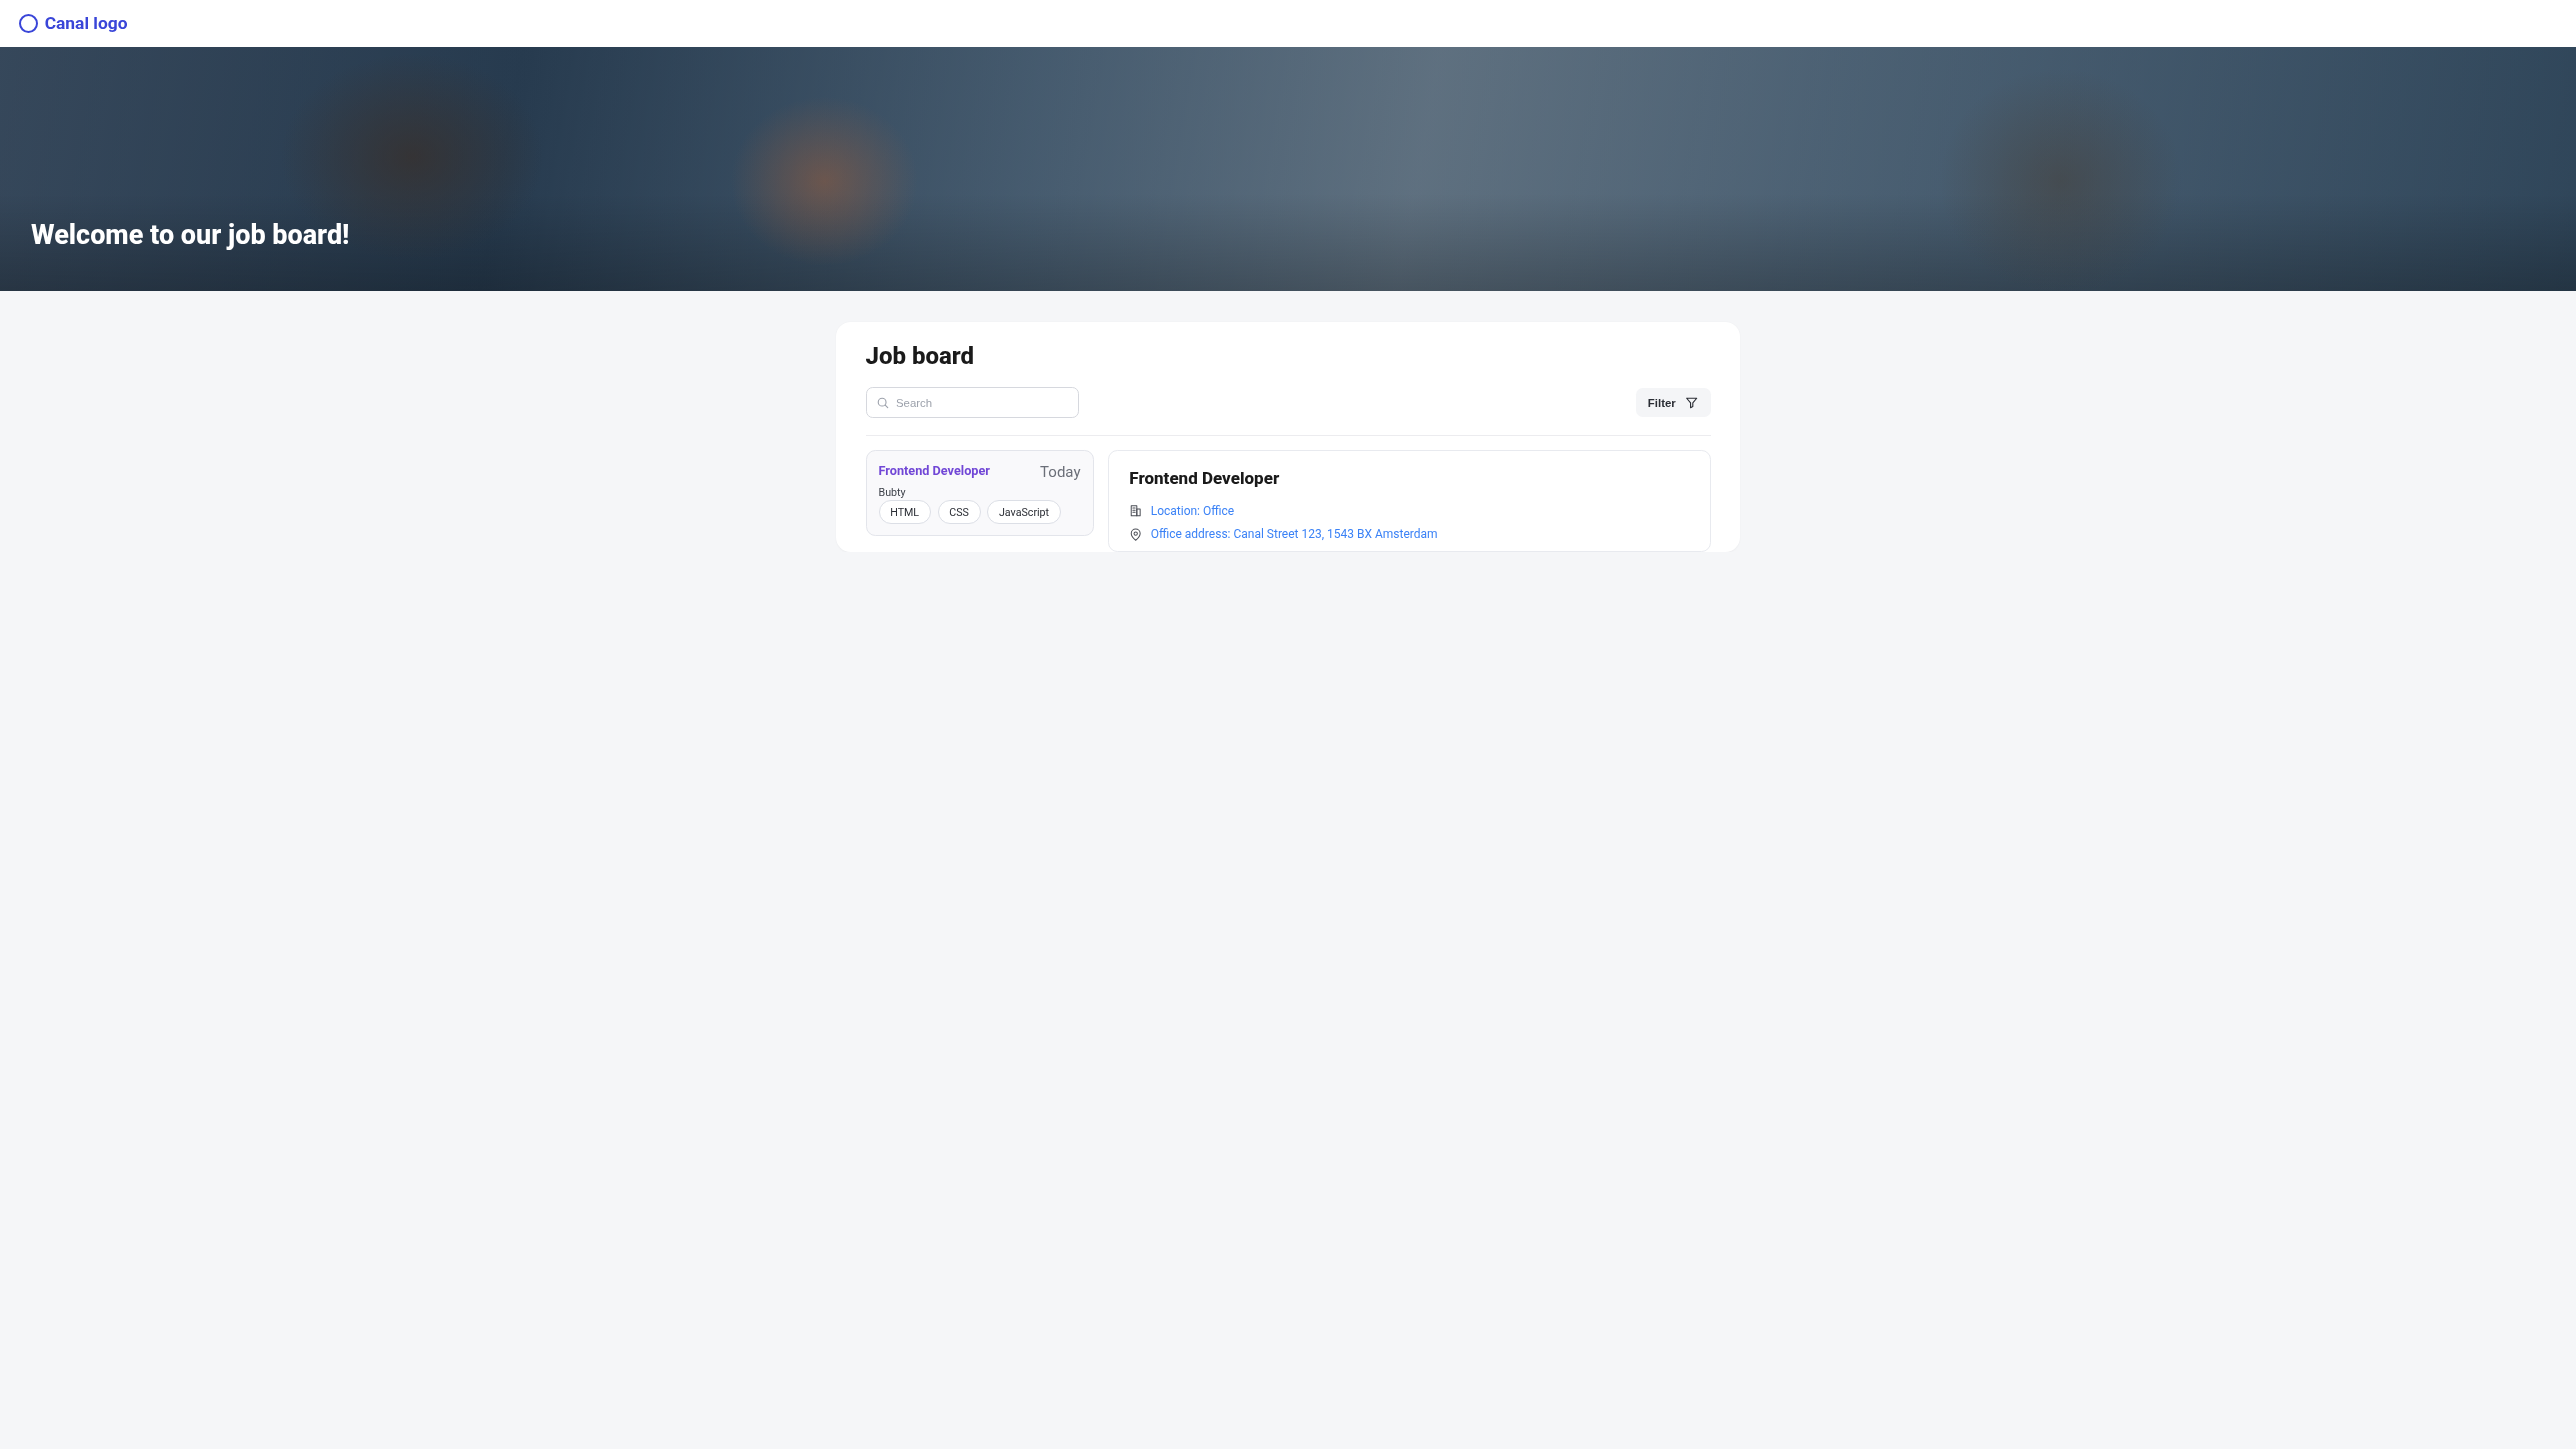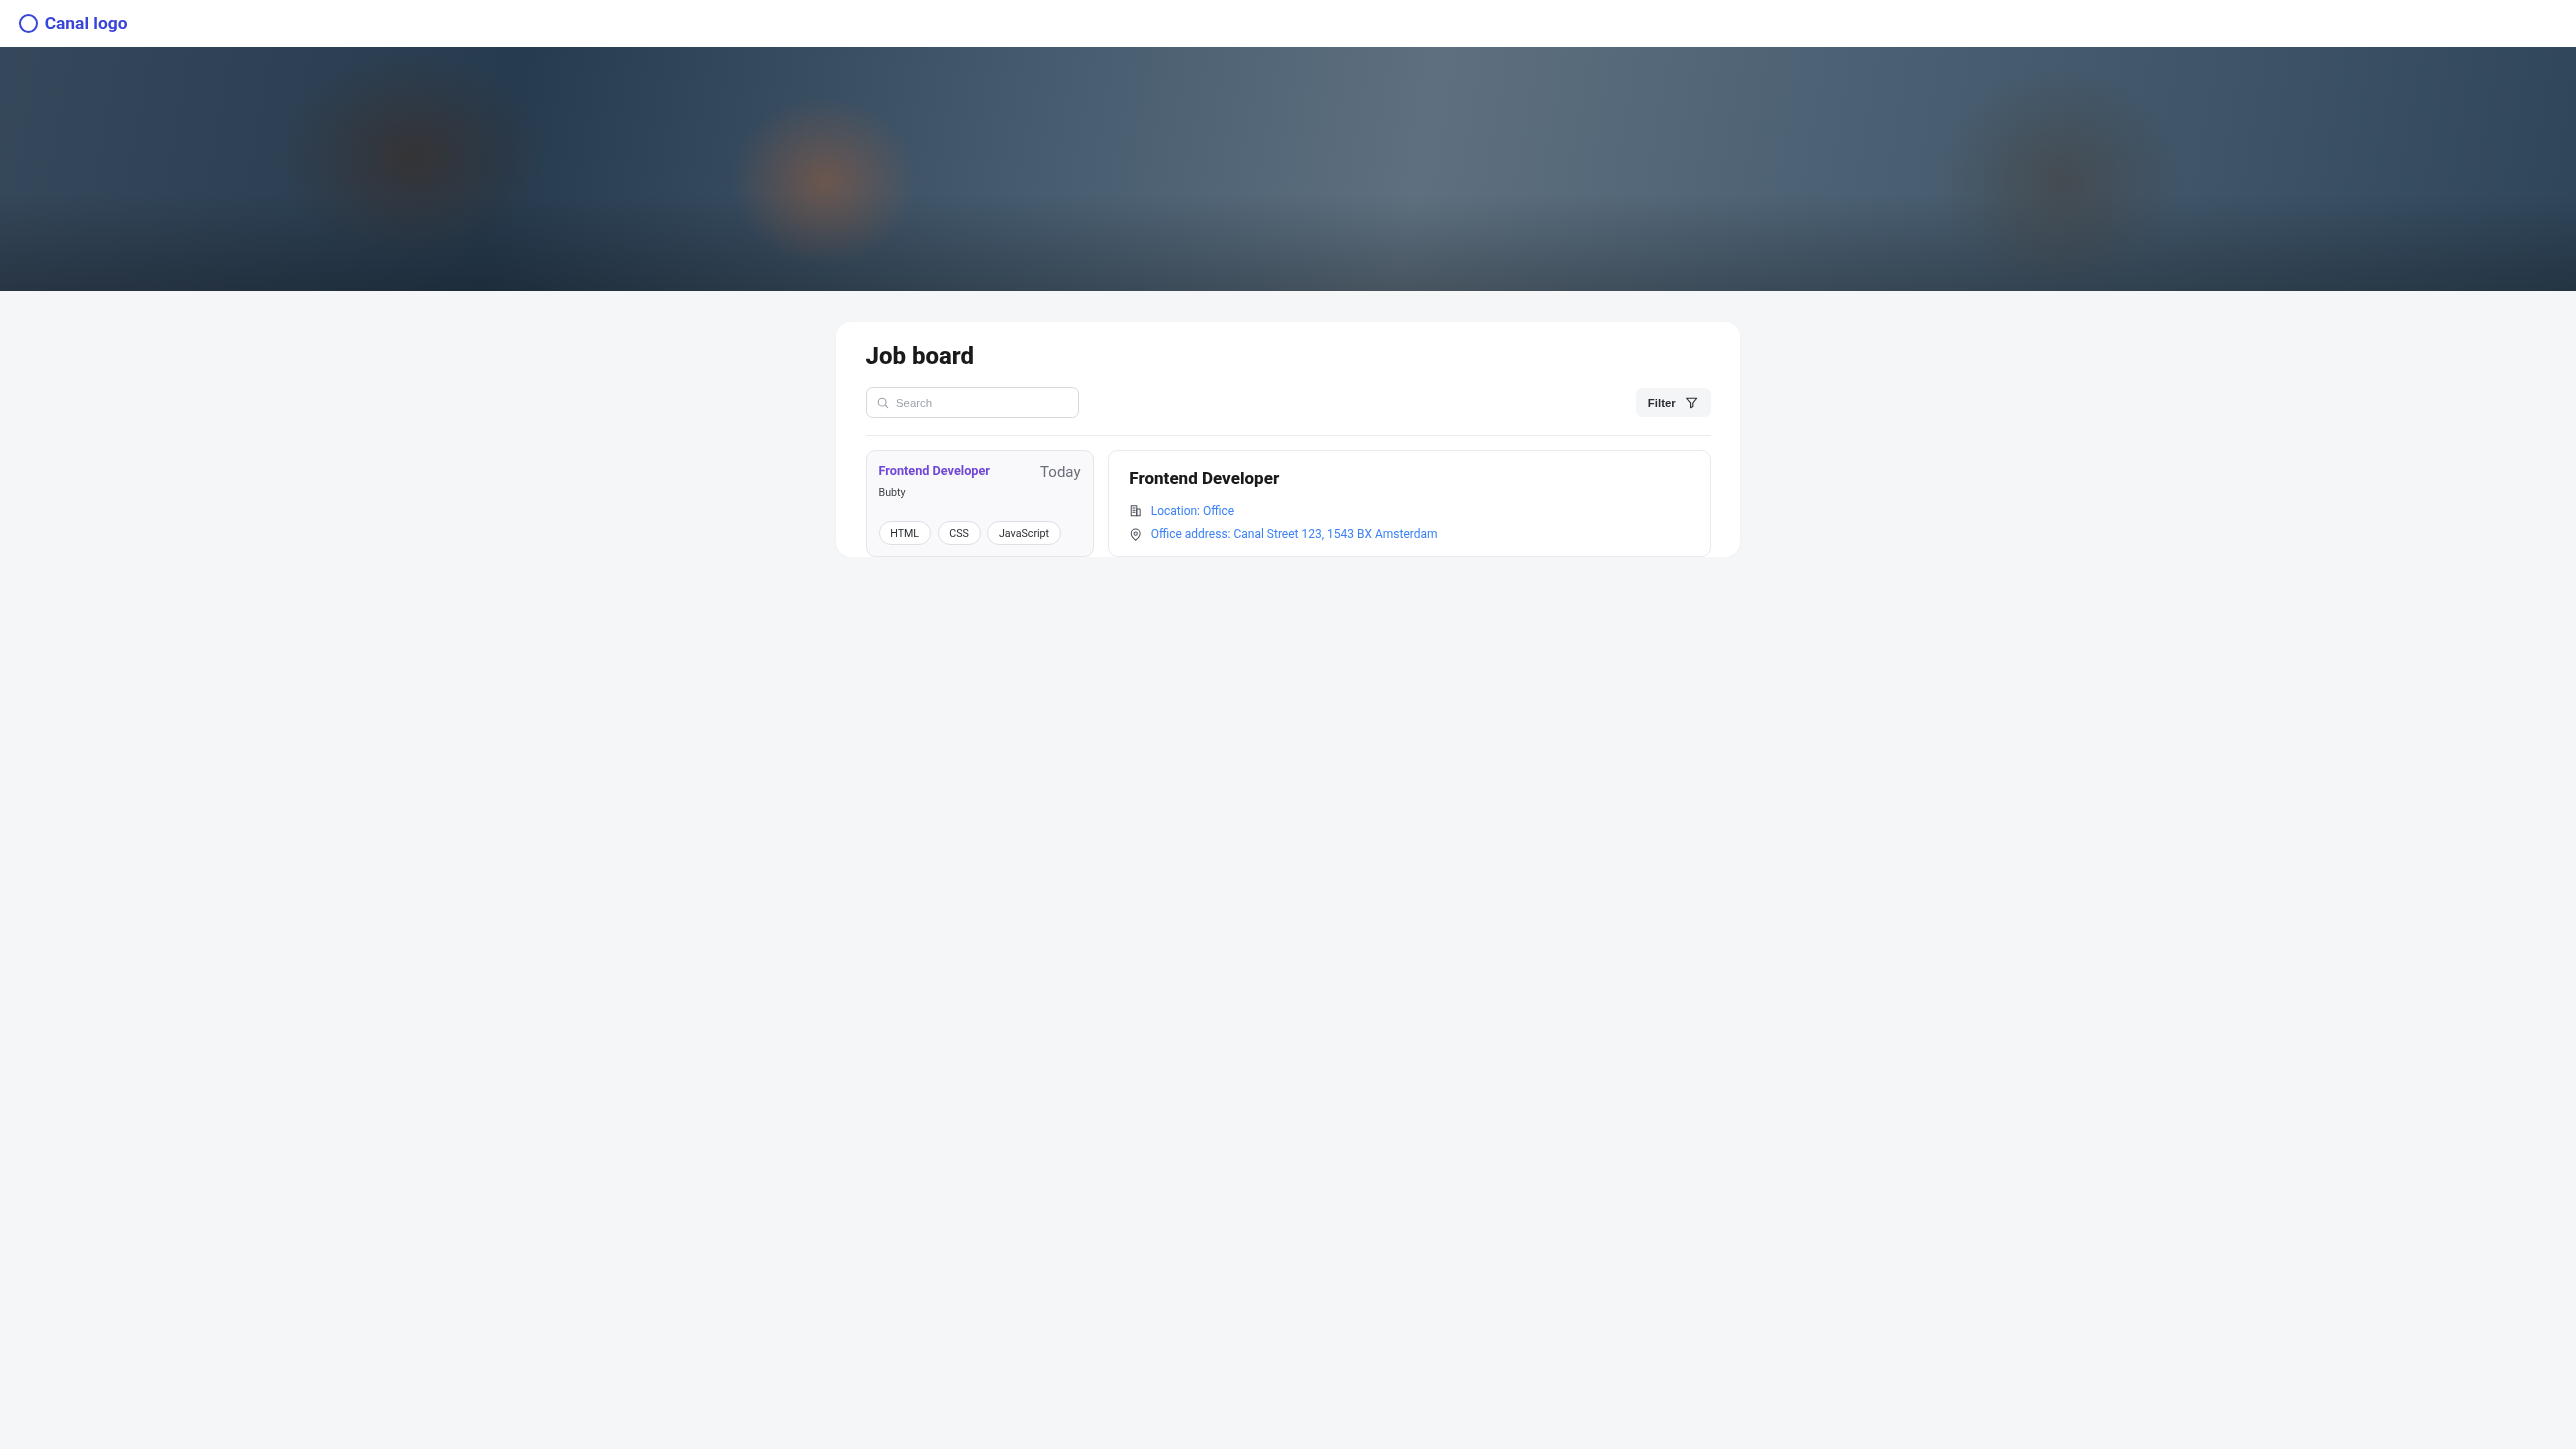--- a/index.html
+++ b/index.html
@@ -140,21 +140,21 @@
   font-weight: 700;
   color: #7147d6;
 }
 .job-card-date {
   font-size: 15px;
   color: #6b6f78;
 }
 .job-card-company {
   font-size: 10.7px;
   color: #3e424a;
-  margin-bottom: 22px;
+  margin-bottom: 1px;
 }
 .tag-row { display: flex; gap: 6.7px; flex-wrap: wrap; }
 .tag {
   background: #fff;
   border: 0.7px solid #dcdfe6;
   border-radius: 670px;
   padding: 4.7px 10.7px;
   font-size: 10.7px;
   color: #2a2d34;
 }
@@ -183,20 +183,21 @@
 </head>
 <body>
 
 <header class="header-bar">
   <span class="logo-circle"></span>
   <span class="logo-text">Canal logo</span>
 </header>
 
 <section class="hero">
   <div class="hero-content">
+    <h1 class="hero-title">Welcome to our job board!</h1>
   </div>
 </section>
 
 <div class="main-container">
   <div class="board-card">
     <h2 class="board-title">Job board</h2>
 
     <div class="board-toolbar">
       <div class="search-box">
         <svg width="13.4" height="13.4" viewBox="0 0 24 24" fill="none" stroke-width="2" stroke-linecap="round" stroke-linejoin="round">

